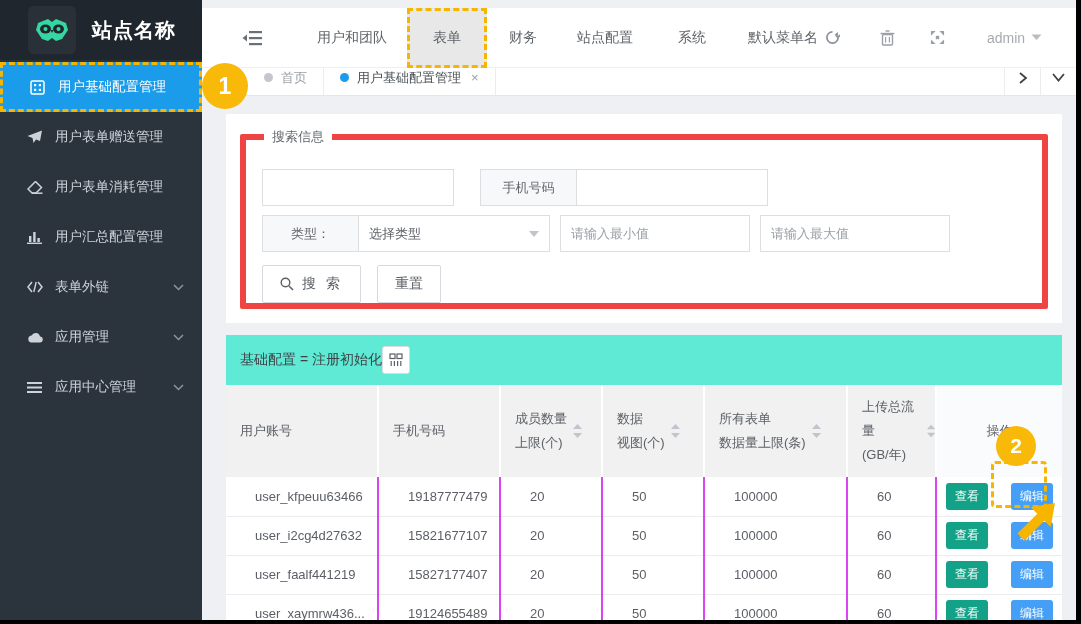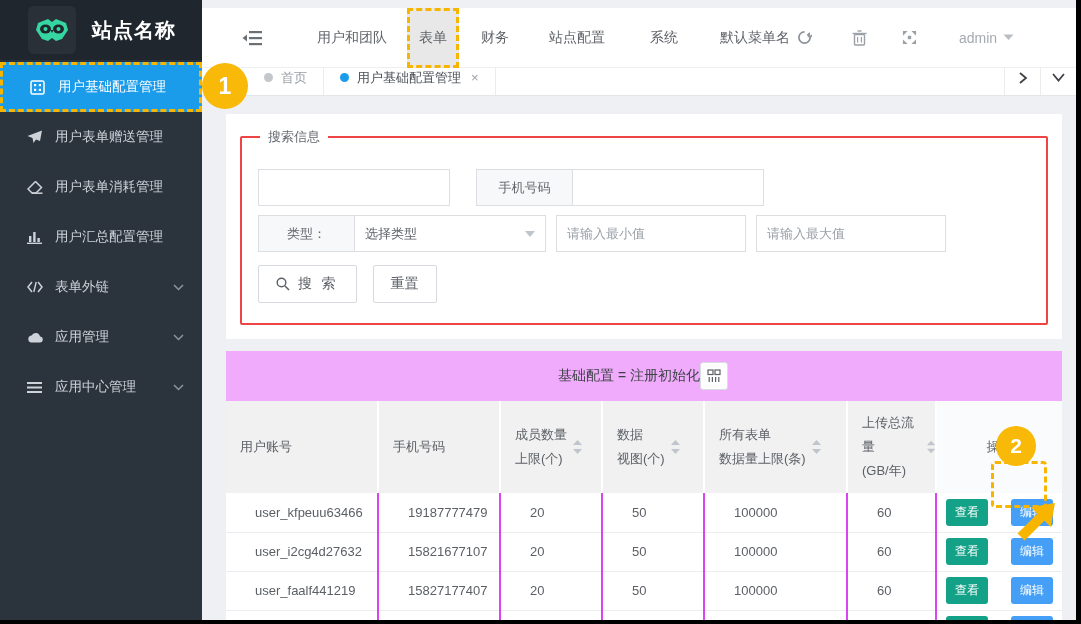--- a/index.html
+++ b/index.html
@@ -16,21 +16,21 @@
   
   .logo-block { position:absolute; left:0; top:0; width:202px; height:60px; background:#20262d; display:flex; align-items:center; padding-left:28px; z-index:5; }
   .logo-sq { width:48px; height:48px; border-radius:6px; background:#2a3038; display:flex; align-items:center; justify-content:center; }
   .brand-title { color:#fff; font-size:20px; font-weight:bold; margin-left:16px; letter-spacing:1px; }
 
   
   .header { position:absolute; left:202px; top:8px; width:874px; height:60px; background:#fff; border-bottom:1px solid #eceef0; display:flex; align-items:center; z-index:4; }
   .nav-item { color:#5f6368; font-size:14px; cursor:pointer; white-space:nowrap; }
   .nav-collapse { margin-left:40px; display:flex; align-items:center; }
   .nav-users { margin-left:55px; }
-  .nav-form-wrap { margin-left:20px; height:60px; display:flex; align-items:center; padding:0 9px; background:#e8e8e8; border:3px dashed #f7b500; }
+  .nav-form-wrap { margin-left:20px; height:60px; display:flex; align-items:center; padding:0 23px; background:#e8e8e8; border:3px dashed #f7b500; }
   .nav-finance { margin-left:22px; }
   .nav-site { margin-left:40px; }
   .nav-system { margin-left:45px; }
   .nav-default { margin-left:42px; display:flex; align-items:center; gap:7px; }
   .nav-trash { margin-left:40px; display:flex; }
   .nav-full { margin-left:35px; display:flex; }
   .nav-admin { margin-left:42px; display:flex; align-items:center; gap:6px; color:#a6aab0; font-size:14px; }
 
   
   .tabbar { position:absolute; left:202px; top:60px; width:874px; height:36px; background:#fff; border-bottom:1px solid #e4e6e9; display:flex; align-items:stretch; z-index:3; }
@@ -51,37 +51,37 @@
   .side-item .chev { margin-left:auto; margin-right:18px; display:flex; }
   .side-item-active { margin-top:2px; background:#1a9cea; color:#fff; border:3px dashed #f7b500; }
   .side-icon { width:17px; display:flex; justify-content:center; }
 
   
   .content { position:absolute; left:202px; top:96px; width:874px; height:524px; background:#eef0f3; padding:18px 16px 0 24px; overflow:hidden; }
   .card { background:#fff; width:836px; }
 
   
   .search-card { padding:14px; }
-  .search-fieldset { border:2px solid #ef4444; border-radius:2px; padding:14px 16px 20px 16px;font-family:Liberation Serif, serif; }
+  .search-fieldset { border:6px solid #ef4444; border-radius:2px; padding:14px 16px 0 16px; }
   .search-fieldset legend { font-size:13px; color:#63676d; padding:0 8px; margin-left:2px; }
   .form-row { display:flex; align-items:center; margin-top:9px; }
   .fgroup { display:flex; border:1px solid #dcdee2; height:37px; }
   .fgroup .flabel { width:96px; background:#f7f8f9; border-right:1px solid #dcdee2; display:flex; align-items:center; justify-content:center; color:#63676d; font-size:13px; }
   .fgroup input, .fgroup .fselect { width:190px; border:none; outline:none; padding:0 10px; font-size:13px; color:#5c6066; font-family:inherit; }
   .fselect { display:flex; align-items:center; justify-content:space-between; color:#9aa0a6; cursor:pointer; }
   .lone-input { height:37px; border:1px solid #dcdee2; width:190px; padding:0 10px; font-size:13px; outline:none; color:#5c6066; font-family:inherit; }
   .lone-input::placeholder, .fgroup input::placeholder { color:#9aa0a6; }
   .gap26 { margin-left:26px; }
   .gap10 { margin-left:10px; }
   .btn-plain { height:38px; background:#fff; border:1px solid #d6d9dd; border-radius:2px; color:#5c6066; font-size:14px; display:flex; align-items:center; justify-content:center; gap:8px; padding:0 17px; cursor:pointer; letter-spacing:3px; font-family:inherit; }
   .btn-row { margin-top:13px; gap:16px; display:flex; }
 
   
   .table-card { margin-top:12px; }
-  .table-title-row { height:50px; display:flex; align-items:center; justify-content:center; padding:0 16px 0 14px; background:#f0abfc; }
+  .table-title-row { height:50px; display:flex; align-items:center; justify-content:flex-start; padding:0 16px 0 14px; background:#5eead4; }
   .table-title { font-size:14px; color:#3f4348; }
   .col-setting-btn { width:28px; height:28px; border:1px solid #d9dce0; border-radius:3px; background:#fff; display:flex; align-items:center; justify-content:center; cursor:pointer; }
   table { border-collapse:collapse; table-layout:fixed; width:836px; }
   col.c1{width:152px} col.c2{width:122px} col.c3{width:102px} col.c4{width:102px} col.c5{width:143px} col.c6{width:89px} col.c7{width:126px}
   thead th { background:#f1f1f1; height:92px; font-weight:normal; text-align:left; padding-left:14px; color:#5c6066; font-size:13px; border-right:2px solid #fff; vertical-align:middle; }
   thead th.op-th { background:#fafbfc; border-right:none; text-align:center; padding-left:0; }
   .th-flex { display:flex; align-items:center; gap:6px; }
   .th-lines div { line-height:24px; }
   tbody td { height:39px; border-bottom:1px solid #ebedf0; border-right:2px solid #d946ef; padding-left:29px; color:#5c6066; font-size:13px; background:#fff; white-space:nowrap; overflow:hidden; }
   tbody td.op-td { border-right:none; padding-left:0; }

